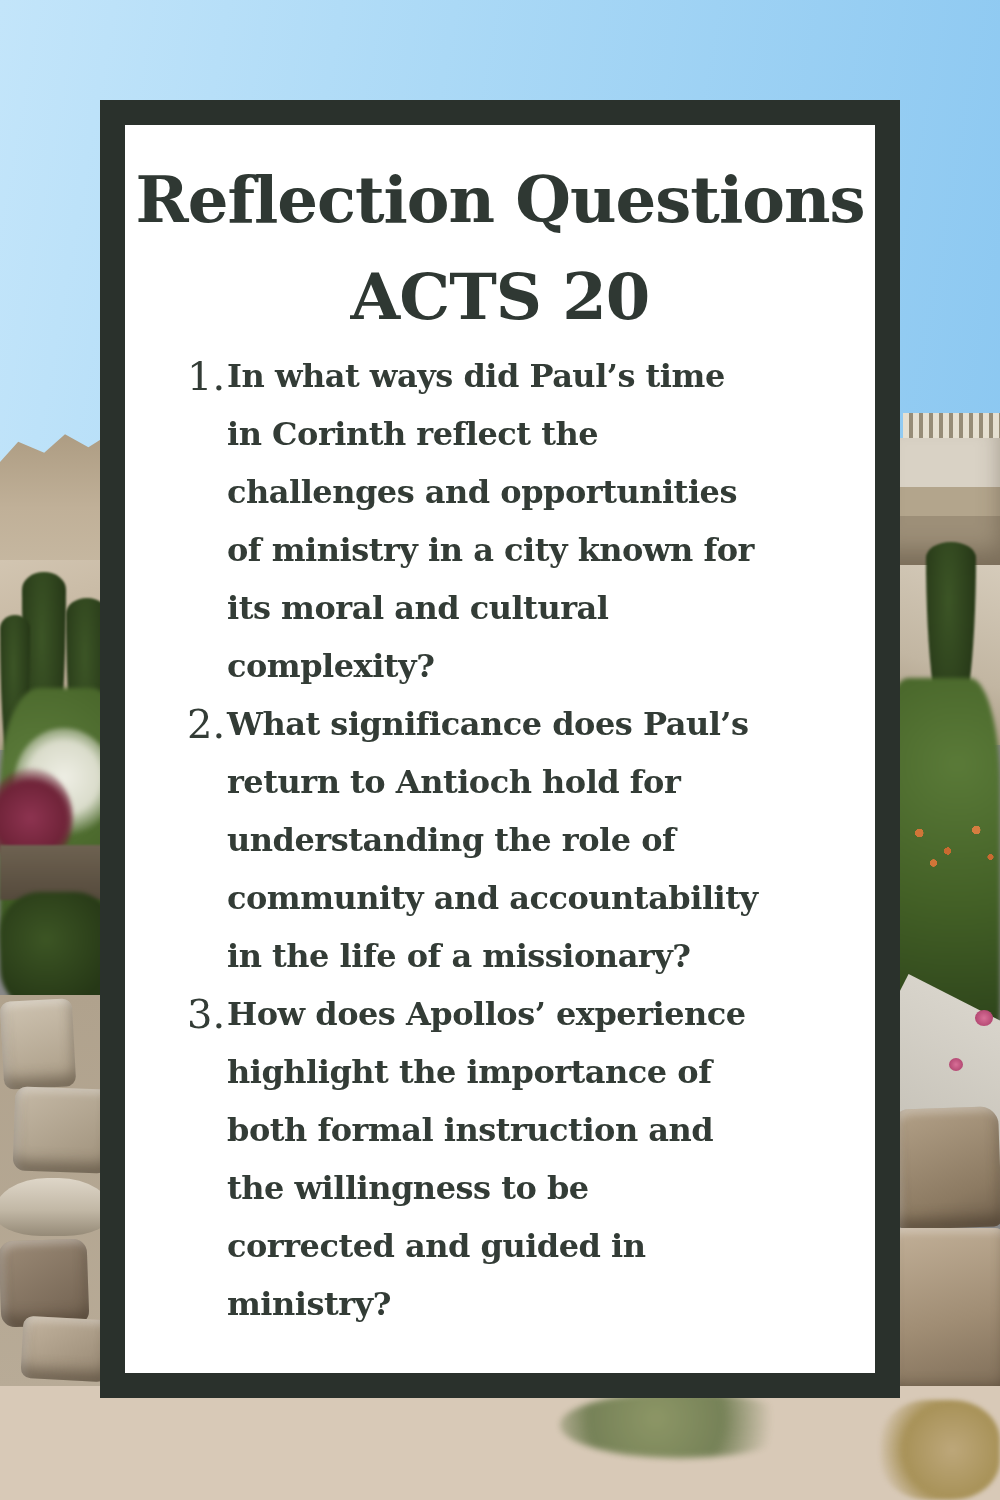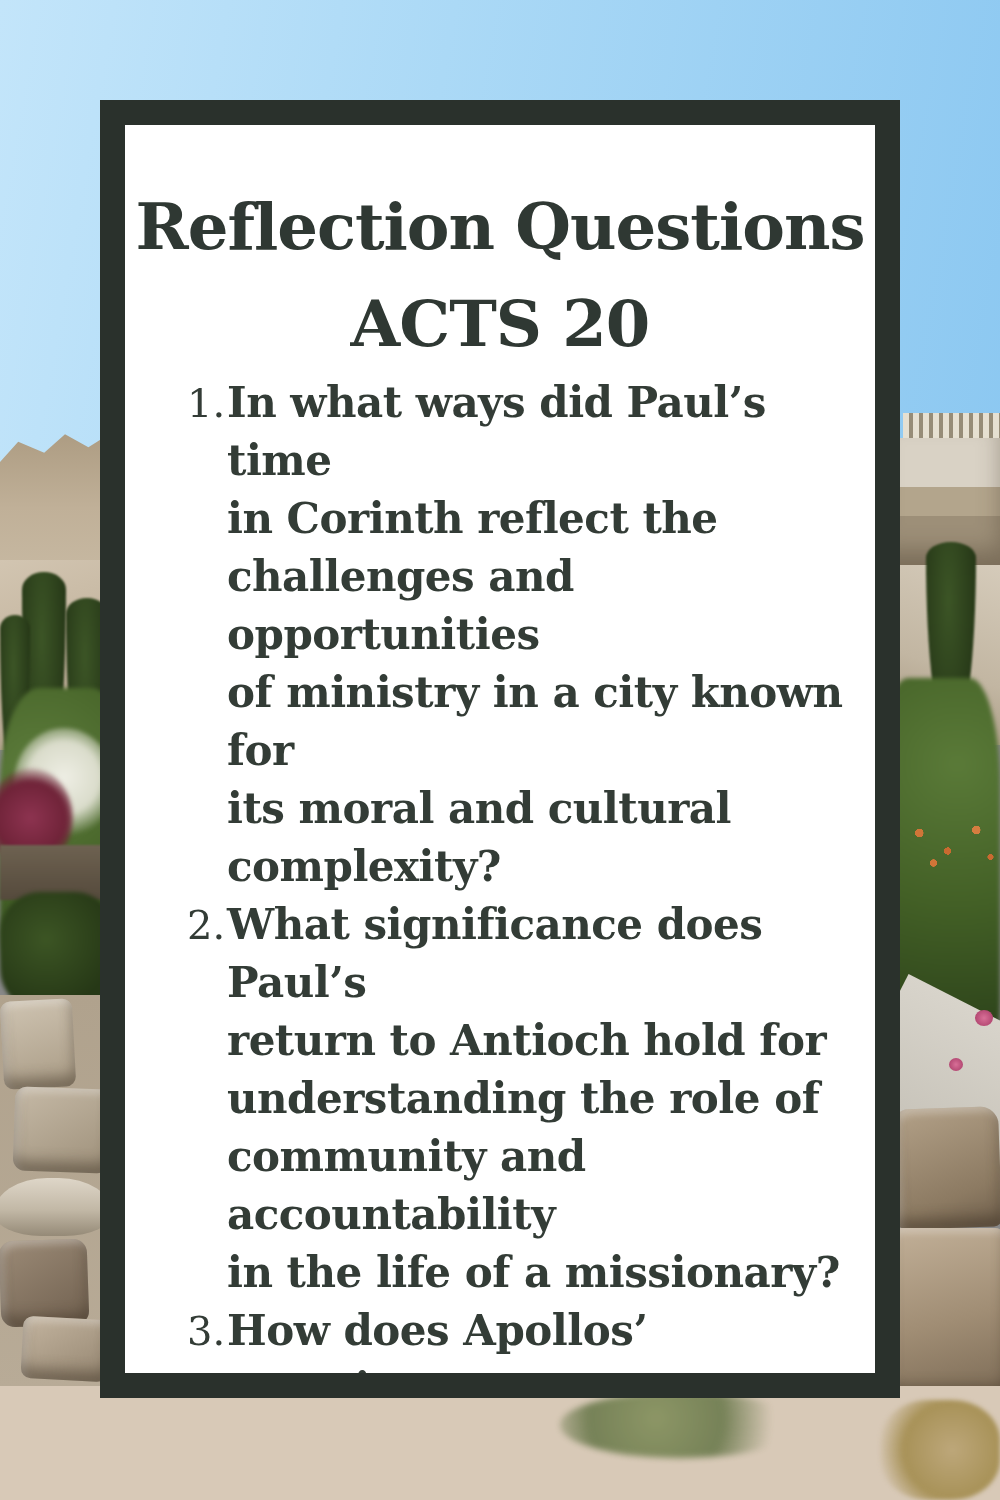--- a/index.html
+++ b/index.html
@@ -94,26 +94,26 @@
        filter:blur(3px);opacity:.8;}
   .drygrass{left:880px;top:1400px;width:120px;height:100px;border-radius:40%;
        background:radial-gradient(circle at 60% 50%,#bda77a 0%,#a89258 55%,rgba(170,150,100,0) 85%);
        filter:blur(2px);}
 
   
   .card{position:absolute;left:100px;top:100px;width:800px;height:1298px;
         box-sizing:border-box;border:25px solid #2a312c;background:#ffffff;
         overflow:hidden;z-index:10;}
   .card-inner{box-sizing:border-box;width:100%;height:100%;
-        padding:28px 21px 0 62px;margin-top:27px;}
+        padding:28px 21px 0 62px;}
   .title{margin:-2px -21px 2px -62px;text-align:center;color:#2f3833;
         font-weight:700;font-size:64px;line-height:97px;letter-spacing:-1px;}
   .q-row{display:flex;align-items:flex-start;color:#333c36;}
   .q-num{flex:0 0 40px;font-size:40px;font-weight:400;line-height:58px;text-align:left;}
-  .q-text{flex:1;font-size:42px;font-weight:700;line-height:58px;
+  .q-text{flex:1;font-size:32px;font-weight:700;line-height:58px;
         white-space:pre-line;letter-spacing:-0.5px;}
 </style>
 </head>
 <body>
 
 <div class="page">
 
   <div class="scene">
     <div class="sky"></div>
     <div class="hill-left"></div>

